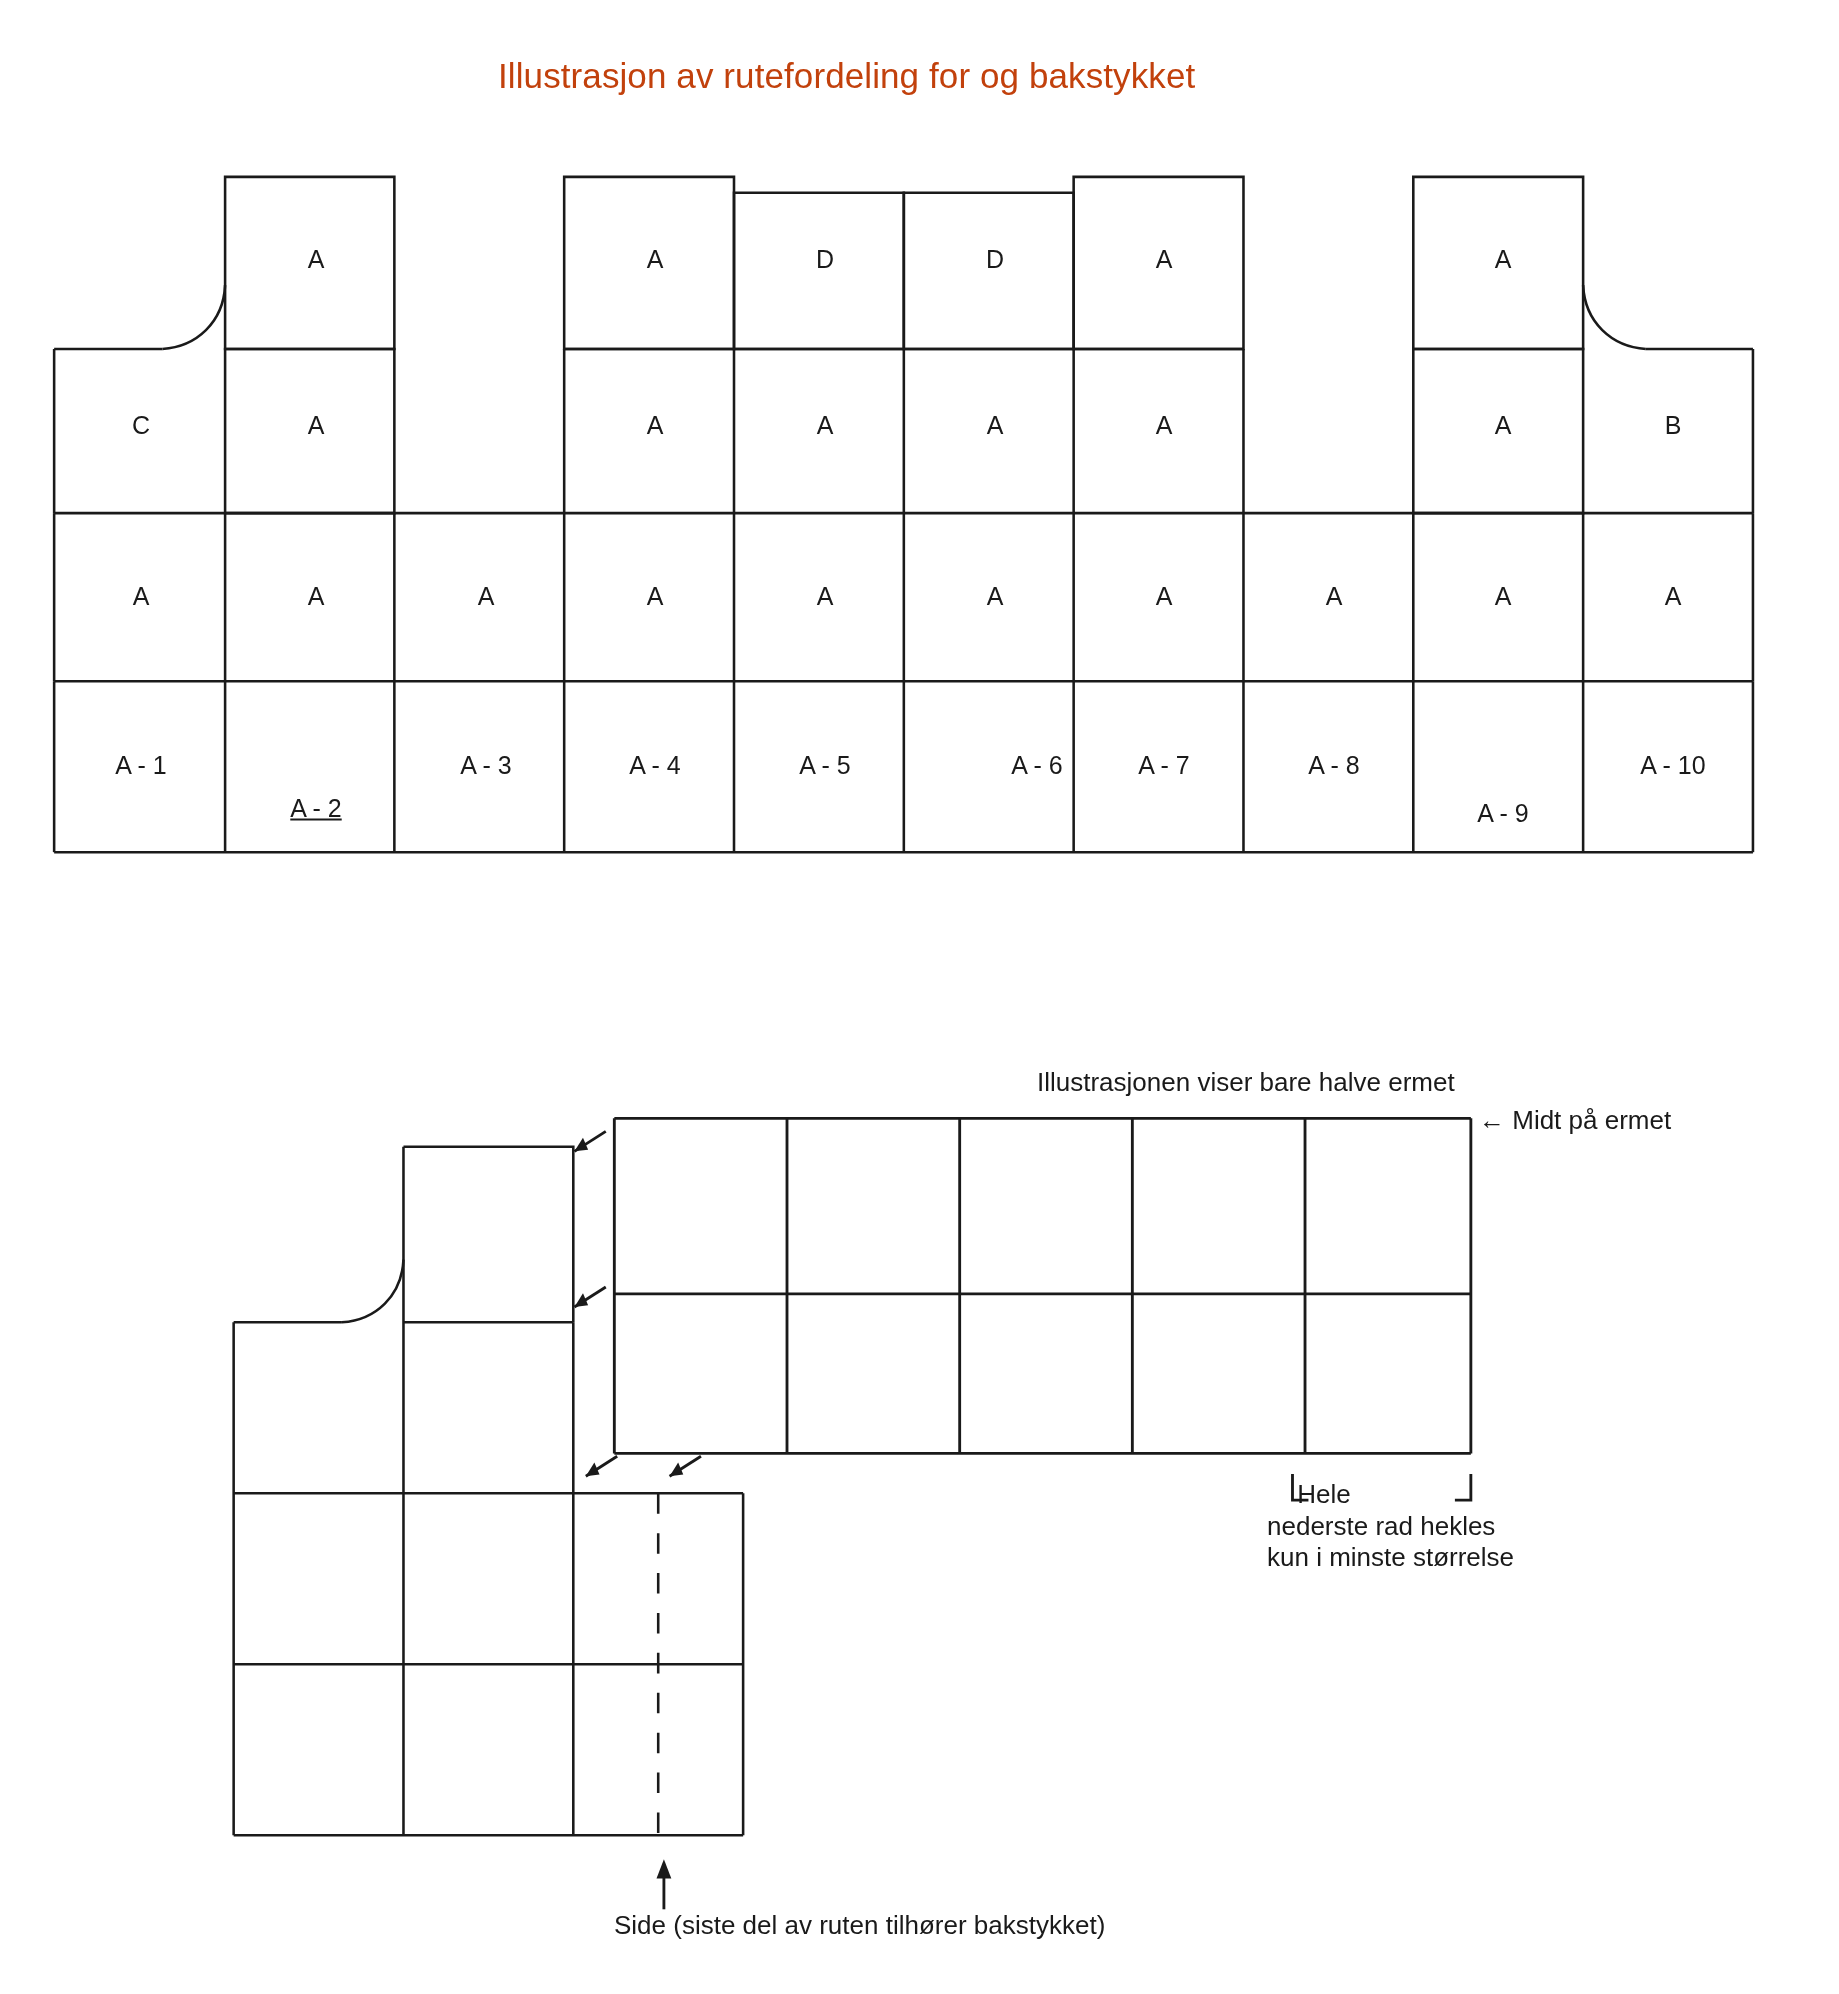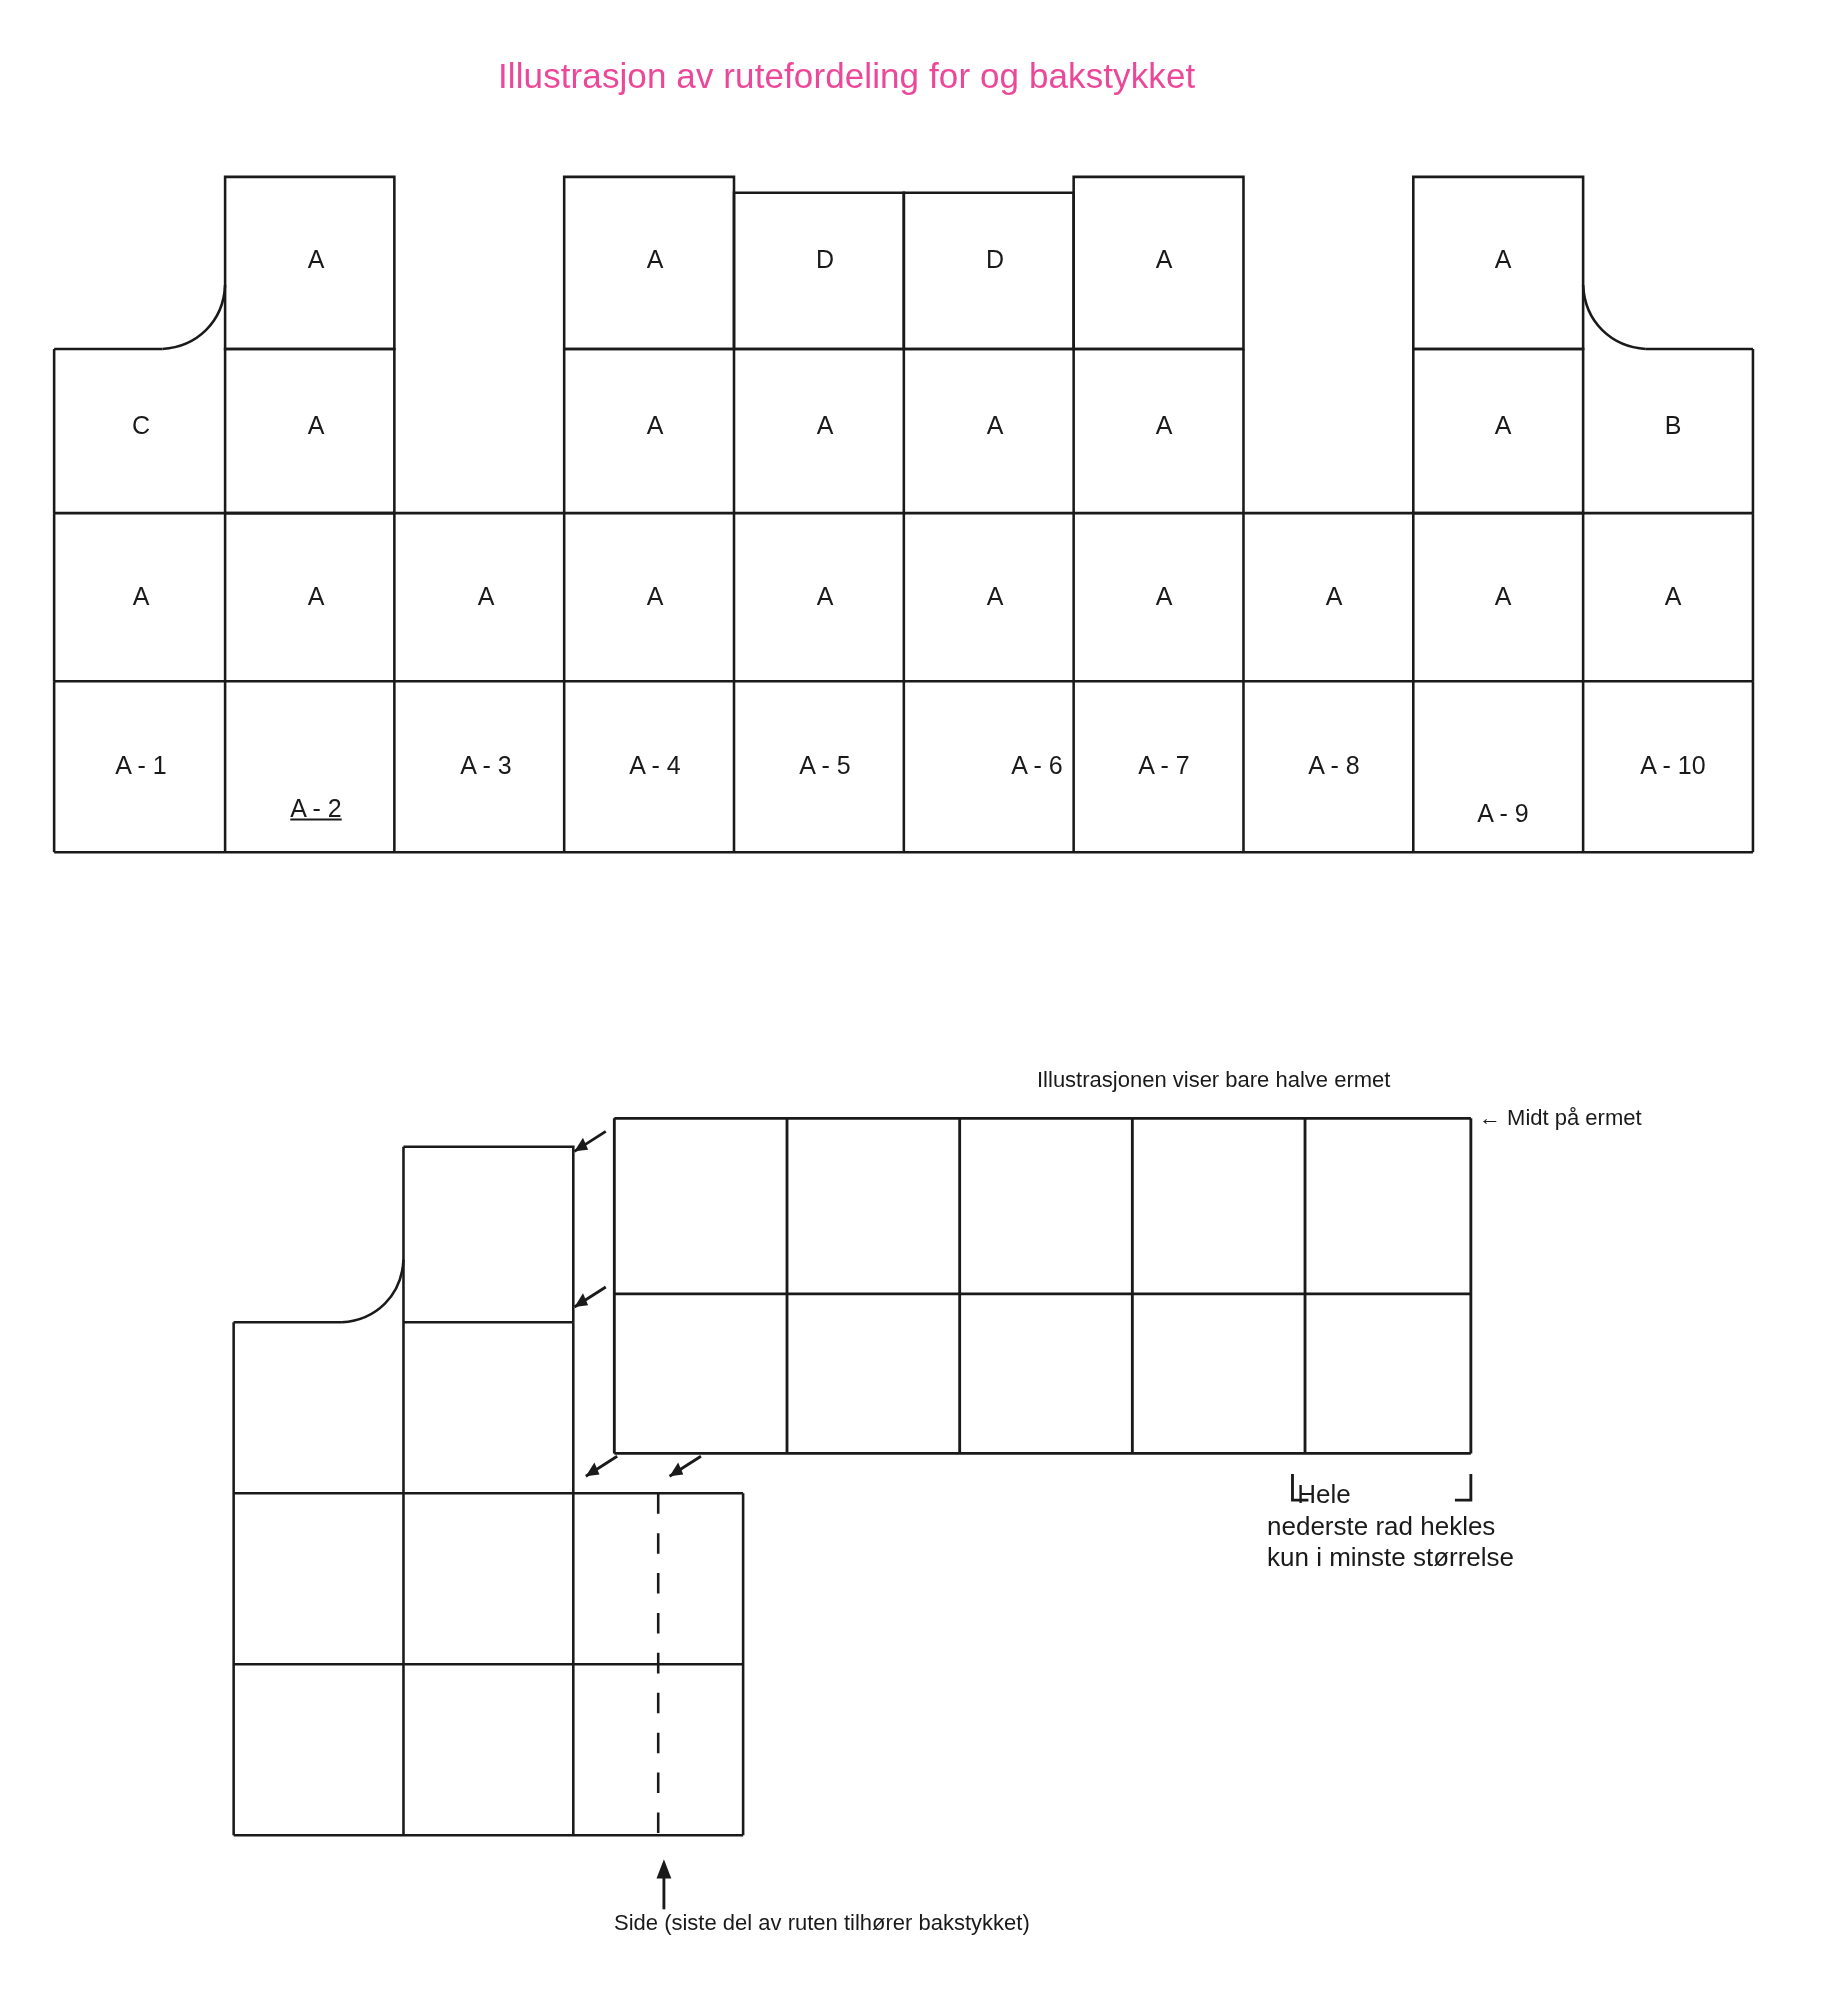--- a/index.html
+++ b/index.html
@@ -25,30 +25,30 @@
     position: absolute;
     left: 0;
     top: 0;
     width: 1839px;
     height: 1995px;
   }
   .title {
     position: absolute;
     font-size: 35px;
     font-weight: 400;
-    color: #ec4899;
+    color: #c2410c;
     white-space: nowrap;
     letter-spacing: 0.1px;
   }
   #title-front-back { left: 498px; top: 56px; }
   #title-sleeve     { left: 456px; top: 975px; }
 
   .note {
     position: absolute;
-    font-size: 22px;
+    font-size: 26px;
     white-space: nowrap;
     color: #1a1a1a;
   }
   #note-half-sleeve { left: 1037px; top: 1067px; }
   #note-mid-sleeve  { left: 1479px; top: 1105px; }
   #note-side        { left: 614px; top: 1910px; }
 
   .note-block {
     position: absolute;
     font-size: 26px;

